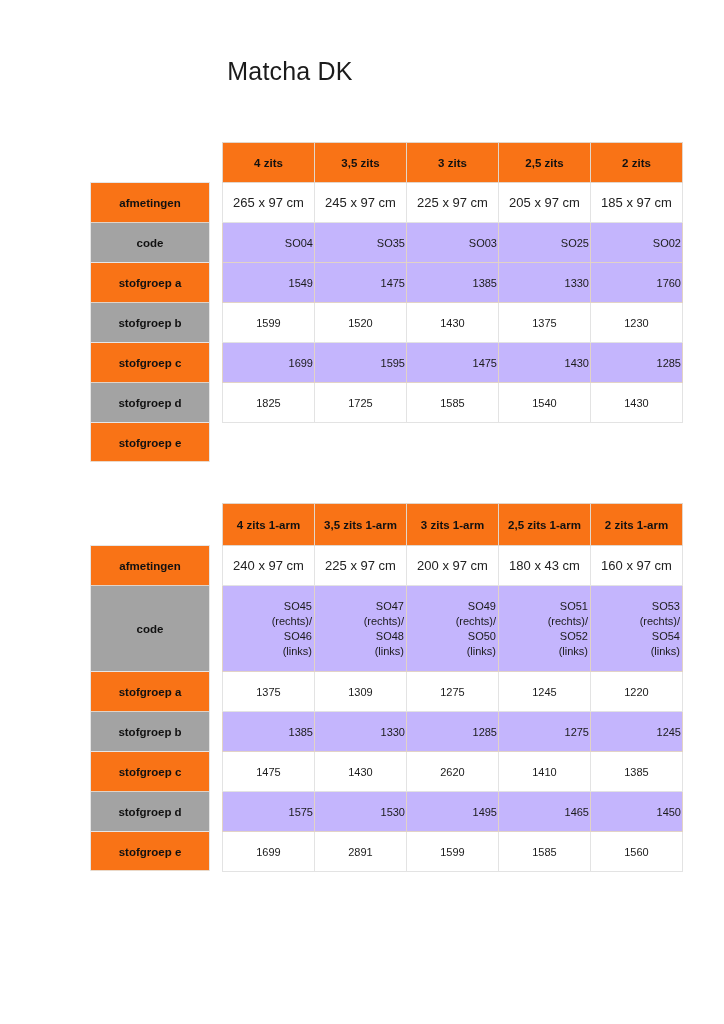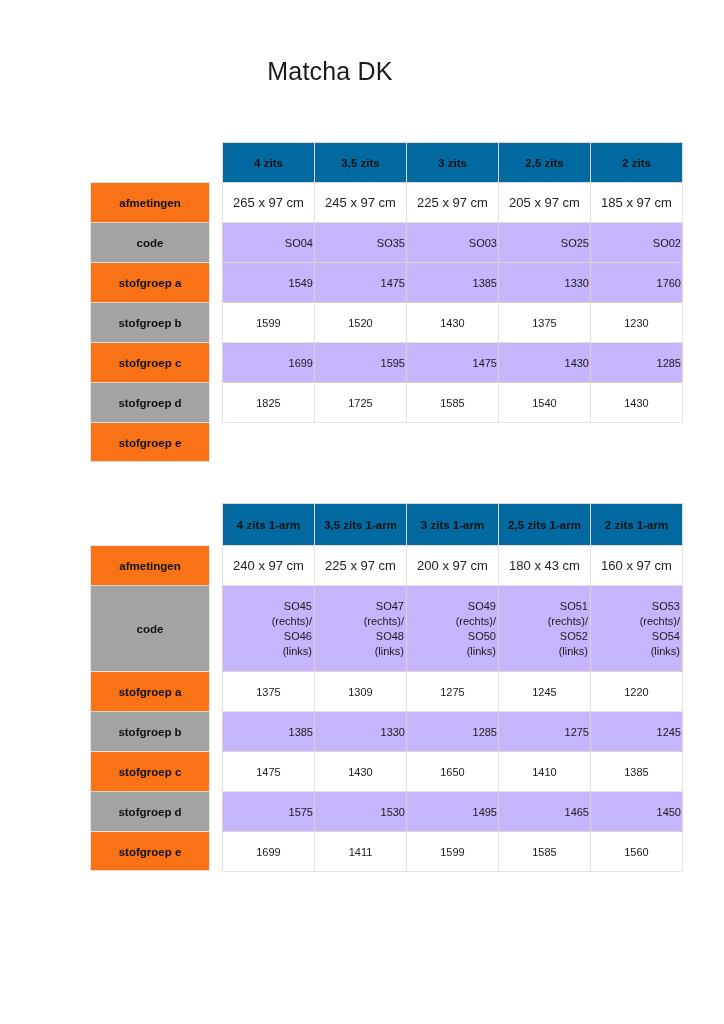--- a/index.html
+++ b/index.html
@@ -19,21 +19,20 @@
   .page-title {
     position: absolute;
     top: 40px;
     left: 0;
     width: 580px;
     text-align: center;
     font-size: 25px;
     font-weight: 400;
     letter-spacing: 0.2px;
     color: #1b1b1b;
-    padding-left: 40px;
   }
 
   
   .price-block {
     position: absolute;
     left: 0;
     width: 724px;
   }
   .price-block.block-1 { top: 142px; }
   .price-block.block-2 { top: 503px; }
@@ -80,21 +79,21 @@
   }
   .data-col th, .data-col td {
     width: 92px;
     border: 1px solid #e3e3e3;
     text-align: center;
     box-sizing: border-box;
     background: #ffffff;
   }
   .data-col th {
     height: 40px;
-    background: #0369a1;
+    background: #f97316;
     font-size: 11.5px;
     font-weight: bold;
     color: #111;
     border-color: #e3d6ca;
     white-space: nowrap;
   }
   .block-2 .data-col th { height: 42px; }
   .data-col td {
     height: 40px;
     font-size: 11px;
@@ -261,34 +260,34 @@
           <tr class="beige">
             <td>1385</td>
             <td>1330</td>
             <td>1285</td>
             <td>1275</td>
             <td>1245</td>
           </tr>
           <tr>
             <td>1475</td>
             <td>1430</td>
-            <td>1650</td>
+            <td>2620</td>
             <td>1410</td>
             <td>1385</td>
           </tr>
           <tr class="beige">
             <td>1575</td>
             <td>1530</td>
             <td>1495</td>
             <td>1465</td>
             <td>1450</td>
           </tr>
           <tr>
             <td>1699</td>
-            <td>1411</td>
+            <td>2891</td>
             <td>1599</td>
             <td>1585</td>
             <td>1560</td>
           </tr>
         </tbody>
     </table>
   </div>
 </div>
 
 </body></html>

